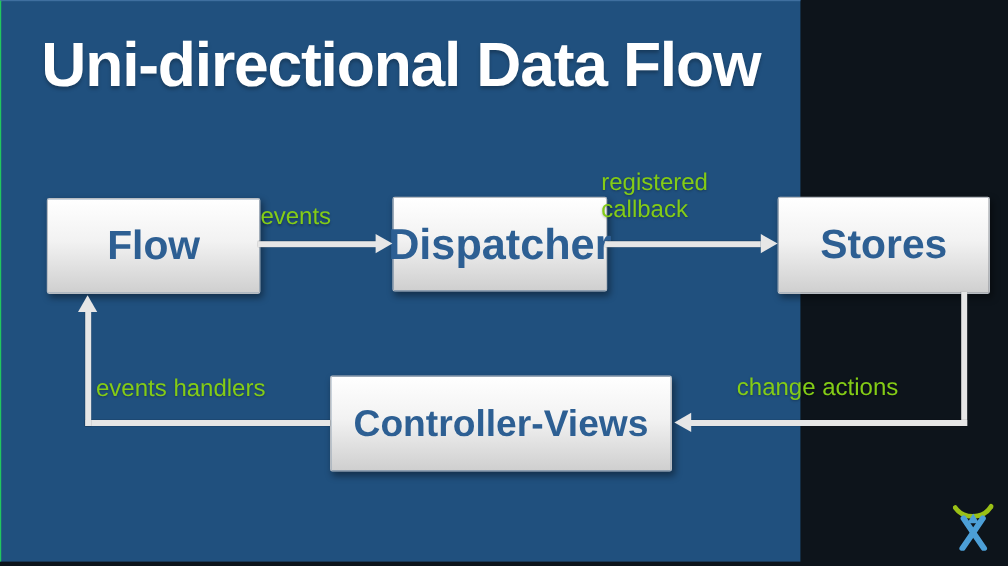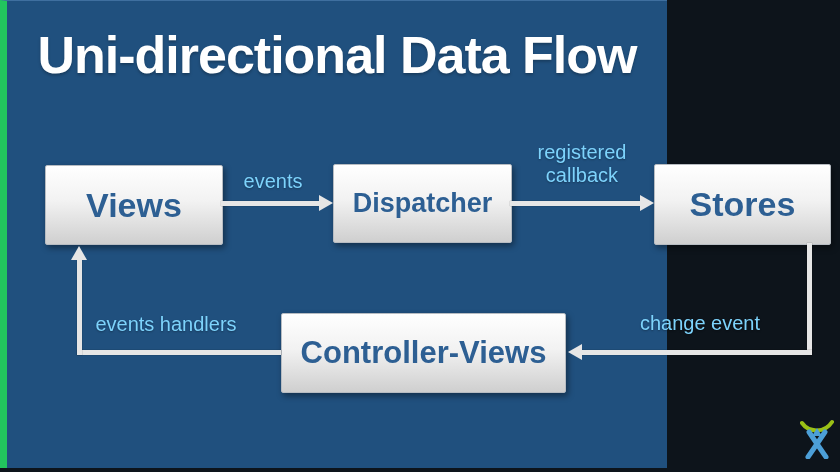--- a/index.html
+++ b/index.html
@@ -7,75 +7,75 @@
     width:840px;height:472px;
     background:#0d141b;
     font-family:"Liberation Sans", sans-serif;
     position:relative;overflow:hidden;
   }
   .frame{position:absolute;left:0;top:0;width:840px;height:472px;}
   .slide{
     position:absolute;left:0;top:0;width:667px;height:468px;
     background:#20507E;
     border-top:1px solid #3f6f9f;
-    border-left:7px solid #22c55e;
+    border-left:1px solid #22c55e;
     box-sizing:border-box;
   }
   .title{
     position:absolute;left:0;right:0;top:24px;margin:0;
     text-align:center;
     font-size:52px;font-weight:bold;letter-spacing:-1px;
     color:#FFFFFF;
     text-shadow:0 2px 3px rgba(0,0,0,0.25);
   }
   .node{
     position:absolute;
     display:flex;align-items:center;justify-content:center;
     background:linear-gradient(180deg,#ffffff 0%,#f2f2f2 45%,#cfcfcf 100%);
     border:1px solid #b7bcc2;
     border-radius:2px;
     box-shadow:2px 3px 6px rgba(0,0,0,0.40);
     color:#2D5F93;font-weight:bold;
   }
   .node-views{left:38px;top:164px;width:176px;height:78px;font-size:34px;}
-  .node-dispatcher{left:326px;top:163px;width:177px;height:77px;font-size:27px;text-align:right;}
+  .node-dispatcher{left:326px;top:163px;width:177px;height:77px;font-size:36px;text-align:right;}
   .node-stores{left:647px;top:163px;width:175px;height:79px;font-size:34px;}
   .node-controller{left:274px;top:312px;width:283px;height:78px;font-size:31px;}
 
   .shaft{
     position:absolute;background:#E6E6E6;
     box-shadow:0 0 1px rgba(0,0,0,0.45);
   }
   .head{position:absolute;width:0;height:0;}
   .head-right{border-top:8px solid transparent;border-bottom:8px solid transparent;border-left:14px solid #E6E6E6;}
   .head-left{border-top:8px solid transparent;border-bottom:8px solid transparent;border-right:14px solid #E6E6E6;}
   .head-up{border-left:8px solid transparent;border-right:8px solid transparent;border-bottom:14px solid #E6E6E6;}
 
   .edge-label{
-    position:absolute;color:#7dd3fc;font-size:20px;text-align:center;
+    position:absolute;color:#84cc16;font-size:20px;text-align:left;
     line-height:23px;
     text-shadow:0 1px 2px rgba(0,0,0,0.3);
   }
   .label-actions{left:216px;top:169px;width:100px;}
   .label-registered{left:500px;top:140px;width:150px;}
   .label-change{left:613px;top:311px;width:160px;}
   .label-event{left:79px;top:312px;width:160px;}
 
   .logo{position:absolute;left:793px;top:418px;width:34px;height:40px;}
 </style>
 </head>
 <body>
 
 <div class="frame">
   <div class="slide">
 
     <h1 class="title">Uni-directional Data Flow</h1>
 
     <div class="node node-views">
-      <span>Views</span>
+      <span>Flow</span>
     </div>
     <div class="node node-dispatcher">
       <span>Dispatcher</span>
     </div>
     <div class="node node-stores">
       <span>Stores</span>
     </div>
     <div class="node node-controller">
       <span>Controller-Views</span>
     </div>
@@ -84,21 +84,21 @@
     <div class="head head-right" style="left:312px;top:194px;"></div>
     <div class="edge-label label-actions">events</div>
 
     <div class="shaft" style="left:503px;top:200px;width:130px;height:5px;"></div>
     <div class="head head-right" style="left:633px;top:194px;"></div>
     <div class="edge-label label-registered">registered callback</div>
 
     <div class="shaft" style="left:800px;top:242px;width:5px;height:112px;"></div>
     <div class="shaft" style="left:573px;top:349px;width:232px;height:5px;"></div>
     <div class="head head-left" style="left:561px;top:343px;"></div>
-    <div class="edge-label label-change">change event</div>
+    <div class="edge-label label-change">change actions</div>
 
     <div class="shaft" style="left:70px;top:349px;width:204px;height:5px;"></div>
     <div class="shaft" style="left:70px;top:259px;width:5px;height:95px;"></div>
     <div class="head head-up" style="left:64px;top:245px;"></div>
     <div class="edge-label label-event">events handlers</div>
 
     <svg class="logo" viewBox="0 0 34 40">
       <path d="M2 4 C 9 14, 25 14, 32 3" stroke="#9AC016" stroke-width="4" fill="none" stroke-linecap="round"></path>
       <polygon points="17,9 12,17 22,17" fill="#4C9FD7"></polygon>
       <path d="M9 13 Q 17 25, 26 38" stroke="#4C9FD7" stroke-width="5" fill="none" stroke-linecap="round"></path>

